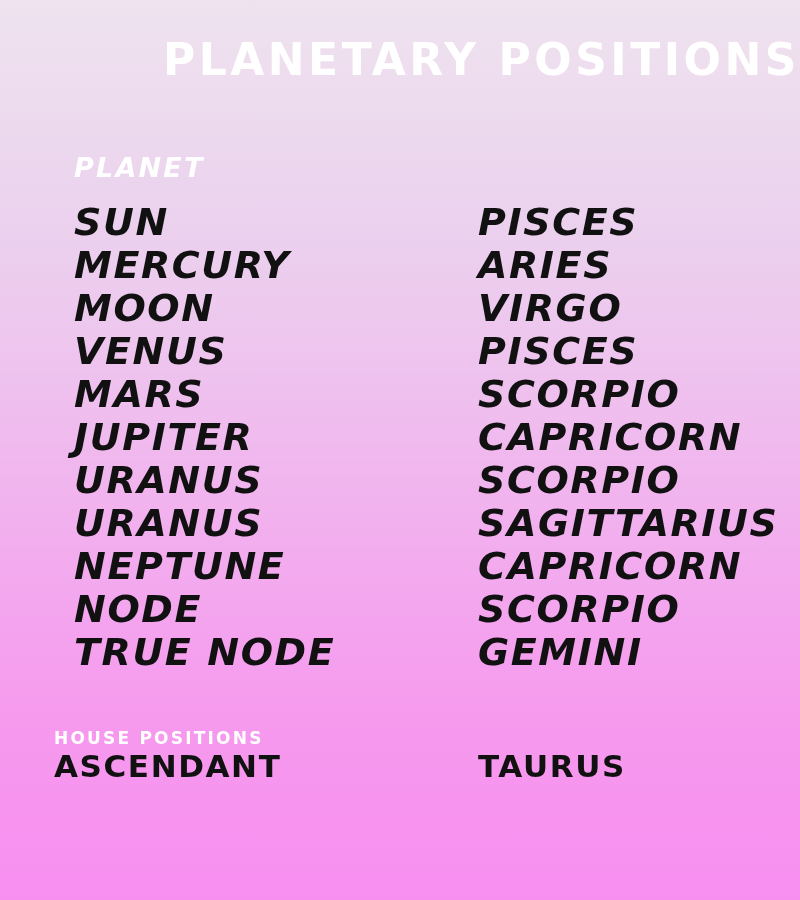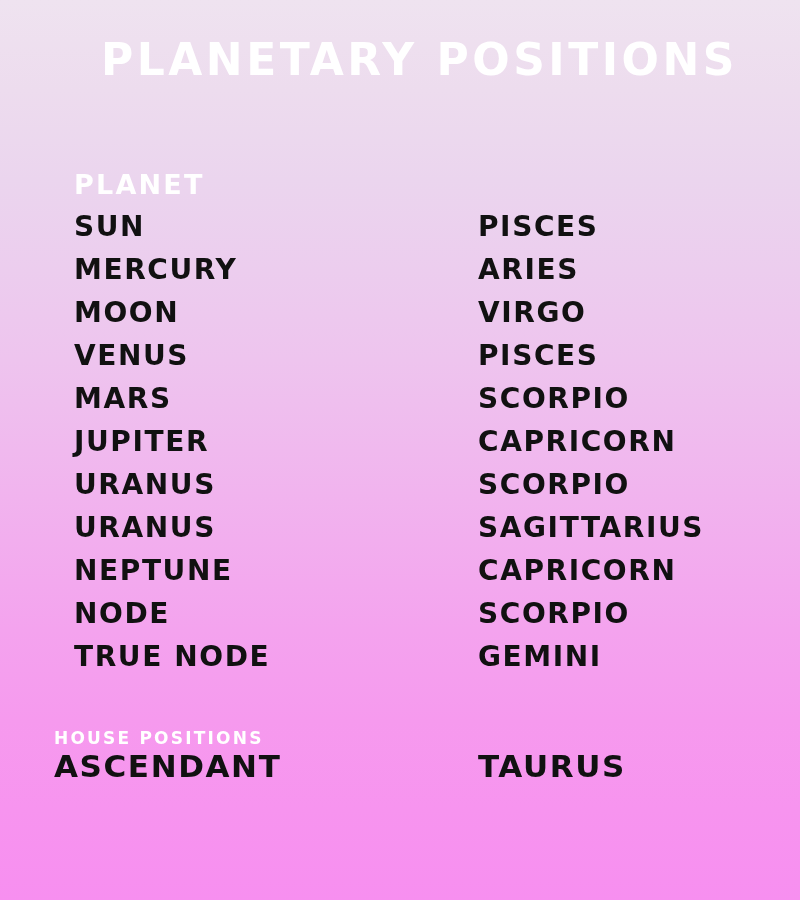--- a/index.html
+++ b/index.html
@@ -30,41 +30,42 @@
     width: 800px;
     height: 900px;
     box-sizing: border-box;
   }
 
   .main-title {
     position: absolute;
     left: 0;
     right: 0;
     top: 36px;
-    text-align: center;
+    text-align: right;
     color: #ffffff;
     font-weight: 700;
     font-size: 44px;
     letter-spacing: 3.5px;
     line-height: 1.1;
     white-space: nowrap;
     padding-left: 39px;
   }
 
   .table {
     position: absolute;
     top: 152px;
     left: 74px;
     right: 40px;
   }
 
   .row {
     display: flex;
-    align-items: flex-end;
+    align-items: flex-start;
     height: 43px;
+    font-style: italic;
   }
 
   .col-planet {
     width: 404px;
     flex: 0 0 404px;
   }
   .col-sign {
     flex: 1 1 auto;
   }
 
@@ -76,21 +77,21 @@
     letter-spacing: 2.2px;
   }
   .header-row {
     height: 48px;
   }
 
   .data-row .col-planet,
   .data-row .col-sign {
     color: #111111;
     font-weight: 700;
-    font-size: 28px;
+    font-size: 38px;
     letter-spacing: 1.6px;
     white-space: nowrap;
   }
 
   .house-section {
     position: absolute;
     left: 54px;
     right: 40px;
     top: 728px;
   }

